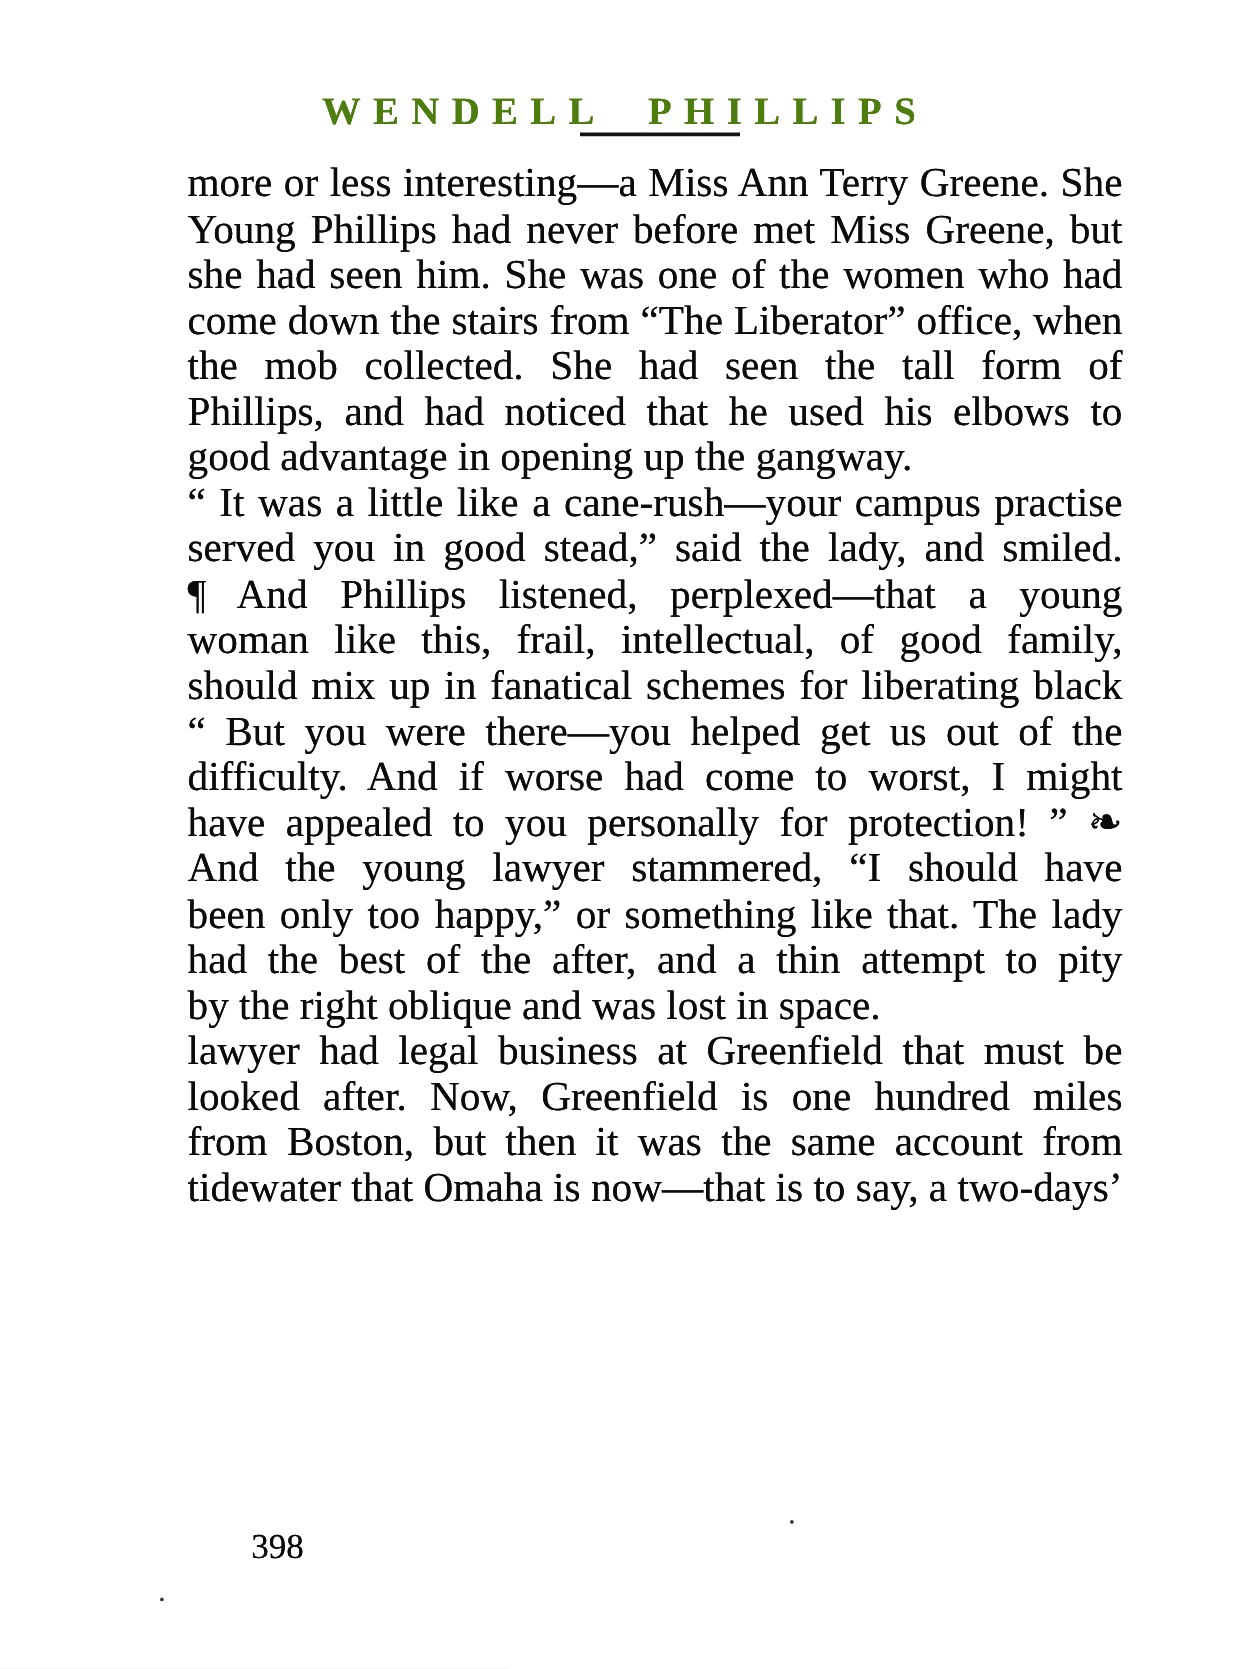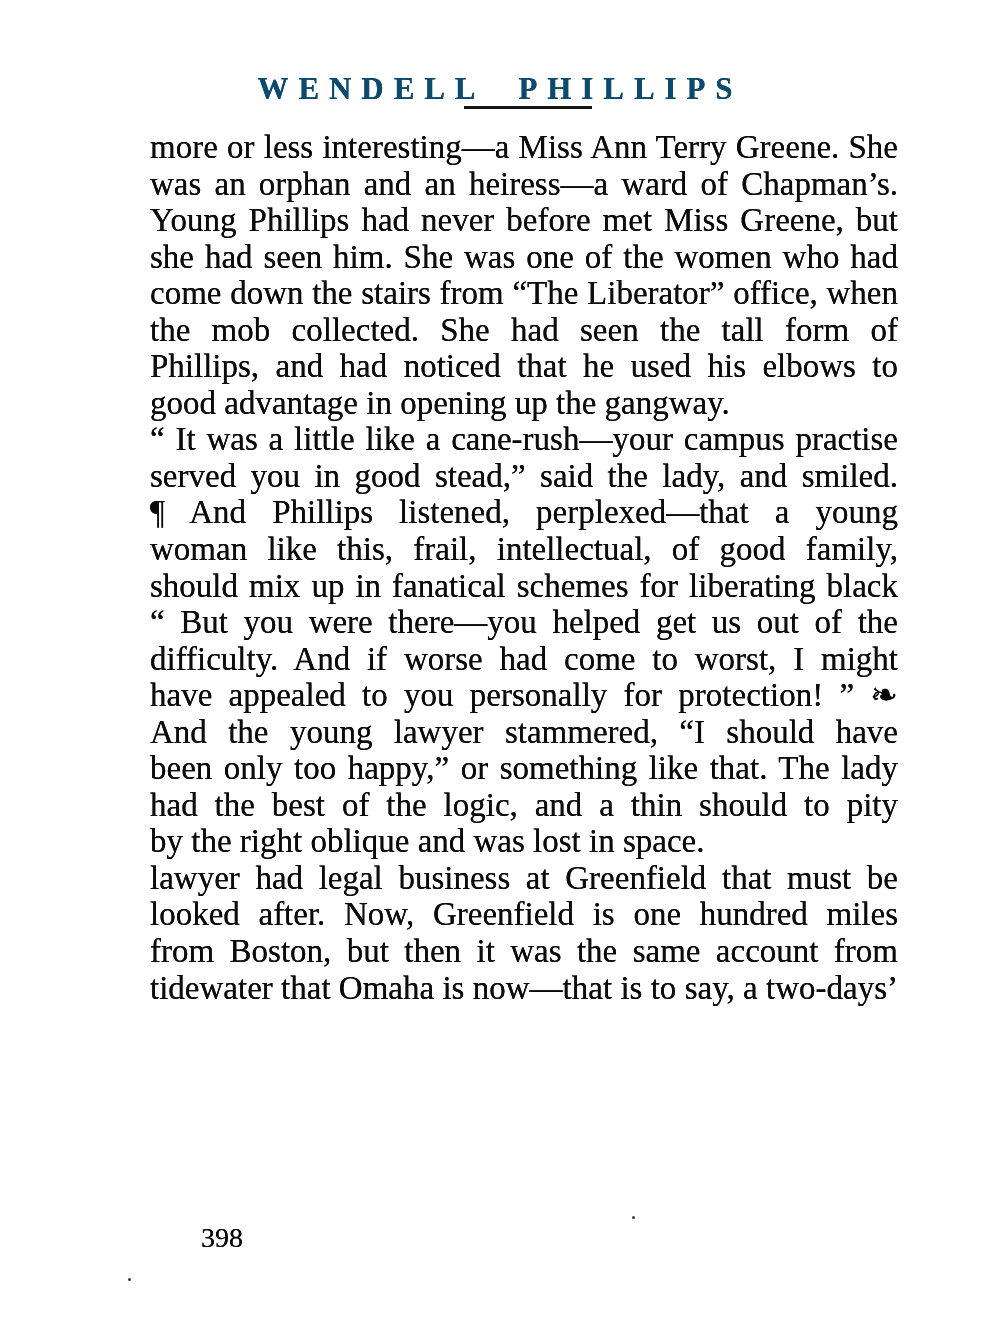--- a/index.html
+++ b/index.html
@@ -17,21 +17,21 @@
   .title {
     position: absolute;
     top: 50px;
     left: 0;
     width: 1000px;
     text-align: center;
     font-size: 31px;
     font-weight: 700;
     letter-spacing: 0.32em;
     word-spacing: 0.55em;
-    color: #0c4a6e;
+    color: #4d7c0f;
   }
   .rule {
     position: absolute;
     top: 106px;
     left: 464px;
     width: 128px;
     height: 3px;
     background: #141414;
   }
   .body-text {
@@ -66,38 +66,37 @@
   .speck-2 { left: 128px; top: 1278px; width: 3px; height: 3px; }
 </style>
 </head>
 <body>
 
 <div class="page">
   <h1 class="title">WENDELL PHILLIPS</h1>
   <div class="rule"></div>
   <div class="body-text">
       <div class="line">more or less interesting—a Miss Ann Terry Greene. She</div>
-      <div class="line">was an orphan and an heiress—a ward of Chapman’s.</div>
       <div class="line">Young Phillips had never before met Miss Greene, but</div>
       <div class="line">she had seen him. She was one of the women who had</div>
       <div class="line">come down the stairs from “The Liberator” office, when</div>
       <div class="line">the mob collected. She had seen the tall form of</div>
       <div class="line">Phillips, and had noticed that he used his elbows to</div>
       <div class="line left">good advantage in opening up the gangway.</div>
       <div class="line">“ It was a little like a cane-rush—your campus practise</div>
       <div class="line">served you in good stead,” said the lady, and smiled.</div>
       <div class="line">¶ And Phillips listened, perplexed—that a young</div>
       <div class="line">woman like this, frail, intellectual, of good family,</div>
       <div class="line">should mix up in fanatical schemes for liberating black</div>
       <div class="line">“ But you were there—you helped get us out of the</div>
       <div class="line">difficulty. And if worse had come to worst, I might</div>
       <div class="line">have appealed to you personally for protection! ” ❧</div>
       <div class="line">And the young lawyer stammered, “I should have</div>
       <div class="line">been only too happy,” or something like that. The lady</div>
-      <div class="line">had the best of the logic, and a thin should to pity</div>
+      <div class="line">had the best of the after, and a thin attempt to pity</div>
       <div class="line left">by the right oblique and was lost in space.</div>
       <div class="line">lawyer had legal business at Greenfield that must be</div>
       <div class="line">looked after. Now, Greenfield is one hundred miles</div>
       <div class="line">from Boston, but then it was the same account from</div>
       <div class="line">tidewater that Omaha is now—that is to say, a two-days’</div>
     </div>
   <div class="page-number">398</div>
   <div class="speck speck-1"></div>
   <div class="speck speck-2"></div>
 </div>

